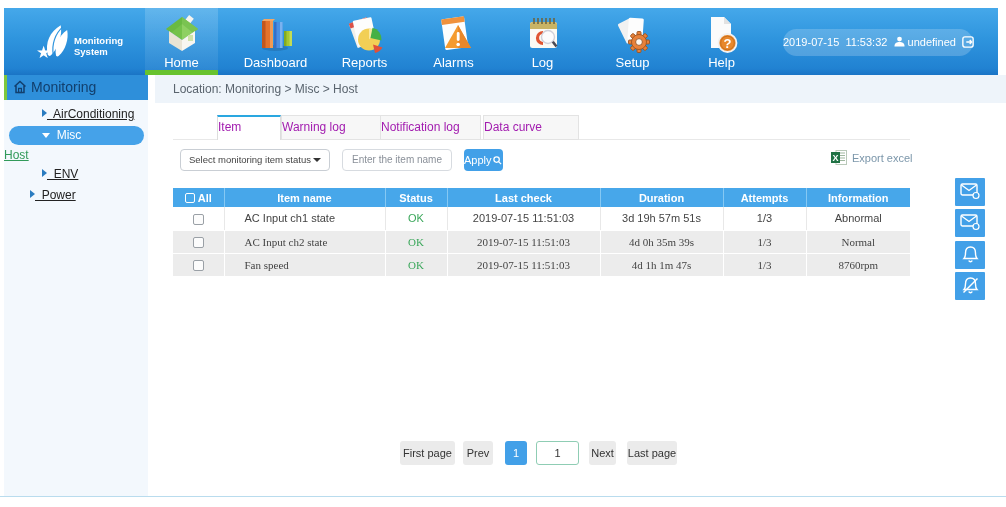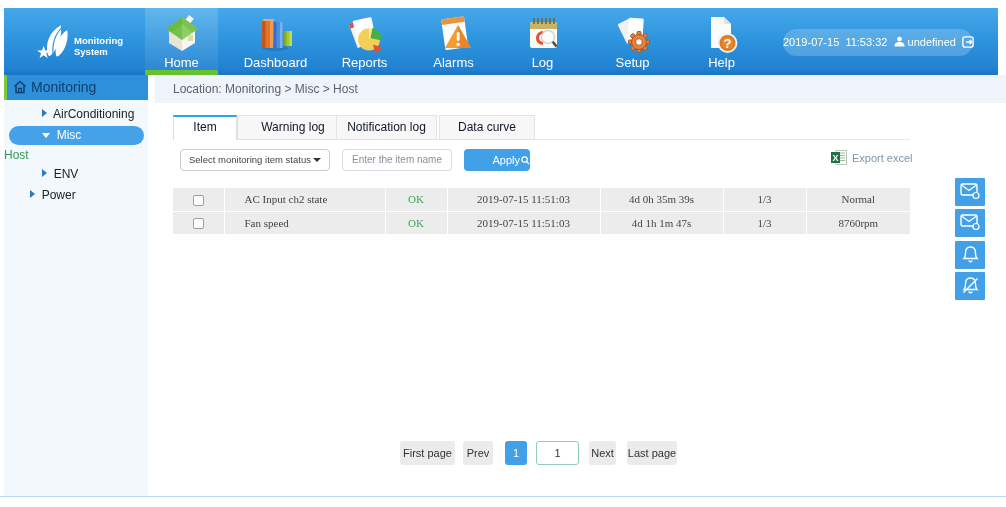--- a/index.html
+++ b/index.html
@@ -22,43 +22,43 @@
 
 #userpill { left:779px; top:21px; width:190px; height:27px; border-radius:14px;
   background:rgba(255,255,255,0.20); color:#fff; font-size:11px; line-height:27px; text-align:center; white-space:nowrap; }
 
 
 #sidehead { left:4px; top:75px; width:144px; height:25px; background:#2e8fda; border-left:3px solid #7ec83e;
   color:#123f6d; font-size:14px; line-height:25px; }
 #sidehead .hico { display:inline-block; margin:0 4px 0 6px; vertical-align:-2px; }
 #sidebody { left:4px; top:100px; width:144px; height:396px; background:#f3f8fd; }
 .tree { position:relative; font-size:12px; color:#222; }
-.titem { position:absolute; left:0; width:144px; height:20px; line-height:20px; }
+.titem { position:absolute; left:0; width:144px; height:20px; line-height:20px;text-decoration:underline; }
 .tri { display:inline-block; width:0; height:0; border-style:solid; vertical-align:1px; }
 .tri.r { border-width:4px 0 4px 5.5px; border-color:transparent transparent transparent #2a7cc0; }
 .tri.d { border-width:5.5px 4px 0 4px; border-color:#ffffff transparent transparent transparent; }
 #pill-misc { position:absolute; left:5px; top:-1px; width:135px; height:19px; border-radius:10px; background:#45a2e9; color:#fff; line-height:19px; }
 
 
 #crumb { left:155px; top:75px; width:1000px; height:28px; background:#eef4fa; color:#5a646e; font-size:12px; line-height:28px; }
 #crumb span { margin-left:18px; }
 
 #tabs { left:173px; top:115px; height:25px; z-index:2; }
-.tab { position:absolute; top:0; height:25px; line-height:23px; text-align:center; font-size:12px; color:#0f172a;
-  background:#f7f7f7; border:1px solid #e3e3e3; }
+.tab { position:absolute; top:0; height:25px; line-height:23px; text-align:left; font-size:12px; color:#a21caf;
+  background:#f7f7f7; border:1px solid #e3e3e3;margin-left:44px; }
 .tab.active { background:#fff; border:none; border-top:2px solid #2aa7e0; border-left:1px solid #ddd; border-right:1px solid #ddd; line-height:21px; }
 #tabline { left:173px; top:139px; width:737px; height:1px; background:#e8e8e8; }
 
 #selbox { left:180px; top:149px; width:150px; height:22px; border:1px solid #c9ced4; border-radius:4px; background:#fff;
   font-size:9.5px; color:#444; line-height:20px; white-space:nowrap; }
 #selbox .cap { position:absolute; right:8px; top:8px; width:0; height:0; border:4px solid transparent; border-top-color:#333; }
 #inpbox { left:342px; top:149px; width:110px; height:22px; border:1px solid #d7dbe0; border-radius:4px; background:#fff;
   font-size:10px; color:#8a9099; line-height:20px; text-align:center; white-space:nowrap; }
-#applybtn { left:464px; top:149px; width:66px; height:22px; border-radius:4px; background:#42a0e8; color:#fff;
-  font-size:11px; line-height:22px; text-align:right; }
+#applybtn { left:464px; top:149px; width:39px; height:22px; border-radius:4px; background:#42a0e8; color:#fff;
+  font-size:11px; line-height:22px; text-align:left; }
 
 #exportx { left:831px; top:150px; width:120px; height:16px; font-size:11px; color:#7b96aa; line-height:16px; }
 
 
 #tbl { left:173px; top:188px; width:737px; border-collapse:collapse; font-size:11px; color:#444; }
 #tbl th { background:#47a7ea; color:#fff; font-weight:bold; height:19px; border-left:1px solid #85c8f3; padding:0; }
 #tbl th:first-child { border-left:none; }
 #tbl td { height:23px; border-bottom:1px solid #fff; border-left:1px solid #e8e8e8; padding:0; text-align:center; }
 #tbl tr.odd td { background:#fff; } #tbl td:first-child { border-left:none; }
 #tbl tr.even td { background:#ececec; border-left-color:#fff;font-family:Liberation Serif, serif; }
@@ -256,20 +256,38 @@
   <colgroup>
       <col style="width:51px">
       <col style="width:161px">
       <col style="width:62px">
       <col style="width:153px">
       <col style="width:123px">
       <col style="width:83px">
       <col style="width:104px">
     </colgroup>
   <tbody>
+      <tr>
+        <th><span class="hcb"></span>All</th>
+        <th>Item name</th>
+        <th>Status</th>
+        <th>Last check</th>
+        <th>Duration</th>
+        <th>Attempts</th>
+        <th>Information</th>
+      </tr>
+  <tr class="odd">
+        <td><span class="cb"></span></td>
+        <td class="name">AC Input ch1 state</td>
+        <td class="ok">OK</td>
+        <td>2019-07-15 11:51:03</td>
+        <td>3d 19h 57m 51s</td>
+        <td>1/3</td>
+        <td>Abnormal</td>
+      </tr>
   <tr class="even">
         <td><span class="cb"></span></td>
         <td class="name">AC Input ch2 state</td>
         <td class="ok">OK</td>
         <td>2019-07-15 11:51:03</td>
         <td>4d 0h 35m 39s</td>
         <td>1/3</td>
         <td>Normal</td>
       </tr>
   <tr class="even">

